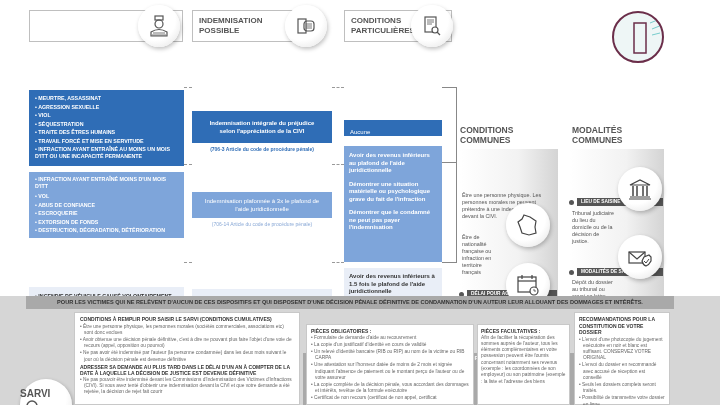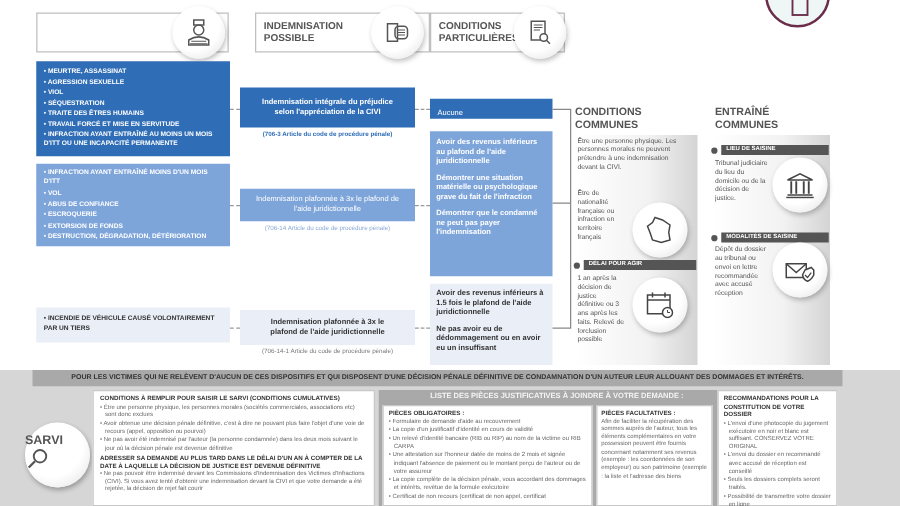--- a/index.html
+++ b/index.html
@@ -1,17 +1,17 @@
 <!DOCTYPE html>
 <html><head>
 <meta charset="utf-8">
 <style>
   * { box-sizing: border-box; margin: 0; padding: 0; }
   body { width: 720px; height: 405px; background: #ffffff; font-family: "Liberation Sans", sans-serif; position: relative; overflow: hidden; color: #555; }
-  .abs { position: absolute; }
+  .abs { position: absolute; margin-top: 41px; }
   .hdr { position: absolute; border: 1px solid #bfbfbf; background: #fff; height: 32px; top: 10px; }
   .hdr .t { position: absolute; left: 6px; top: 5px; font-size: 8px; font-weight: bold; color: #555; line-height: 10px; width: 90px; }
   .circ { position: absolute; width: 42px; height: 42px; border-radius: 50%; background: radial-gradient(circle at 40% 35%, #ffffff 55%, #e0e0e0 100%); box-shadow: 1px 2px 4px rgba(0,0,0,0.25); display: flex; align-items: center; justify-content: center; }
   .box-dark { background: #2f6db6; color: #fff; }
   .box-mid { background: #7ea5da; color: #fff; }
   .box-light { background: #e9eef7; color: #333; }
   ul.inf { list-style: none; font-size: 5.3px; font-weight: bold; line-height: 8.6px; padding: 4px 6px; }
   ul.inf li::before { content: "• "; }
   .center-txt { font-size: 6px; text-align: center; display: flex; align-items: center; justify-content: center; line-height: 8px; }
   .art { font-size: 5px; color: #2f6db6; font-weight: bold; text-align: center; }
@@ -47,21 +47,21 @@
 <div class="hdr" style="left:29px;width:154px;">
   <div class="circ" style="left:108px;top:-6px;">
     <svg width="20" height="22" viewBox="0 0 20 22">
         <rect x="6" y="1" width="8" height="4" fill="none" stroke="#555" stroke-width="1.2"></rect>
         <circle cx="10" cy="9" r="4" fill="none" stroke="#555" stroke-width="1.2"></circle>
         <path d="M2 21 v-4 q8 -5 16 0 v4 z" fill="none" stroke="#555" stroke-width="1.2"></path>
         <path d="M4 18 h12 M3 20 h14" stroke="#555" stroke-width="0.8"></path>
       </svg>
   </div>
 </div>
-<div class="hdr" style="left:204px;width:140px;">
+<div class="hdr" style="left:192px;width:112px;">
   <div class="t">INDEMNISATION POSSIBLE</div>
   <div class="circ" style="left:92px;top:-6px;">
     <svg width="20" height="18" viewBox="0 0 20 18">
         <rect x="2" y="2" width="8" height="14" fill="none" stroke="#555" stroke-width="1.2"></rect>
         <rect x="8" y="4" width="10" height="10" rx="3" fill="none" stroke="#555" stroke-width="1.2"></rect>
         <path d="M10 7 h6 M10 9 h6 M10 11 h6" stroke="#555" stroke-width="0.8"></path>
       </svg>
   </div>
 </div>
 <div class="hdr" style="left:344px;width:108px;">
@@ -152,21 +152,21 @@
     <svg width="24" height="22" viewBox="0 0 24 22">
         <rect x="2" y="3" width="18" height="15" fill="none" stroke="#444" stroke-width="1.2"></rect>
         <path d="M2 7 h18" stroke="#444" stroke-width="1.2"></path>
         <path d="M6 1 v4 M16 1 v4" stroke="#444" stroke-width="1.2"></path>
         <circle cx="18" cy="17" r="4" fill="#fff" stroke="#444" stroke-width="1.2"></circle>
         <path d="M18 15 v2 h2" stroke="#444" stroke-width="0.8" fill="none"></path>
       </svg>
   </div>
 </div>
 
-<div class="abs secttl" style="left:572px;top:84px;width:70px;">ENTRAÎNÉ COMMUNES</div>
+<div class="abs secttl" style="left:572px;top:84px;width:70px;">MODALITÉS COMMUNES</div>
 <div class="abs panel-grey" style="left:570px;top:108px;width:94px;height:184px;">
   <div class="abs" style="left:-1px;top:8px;width:94px;display:flex;align-items:center;gap:3px;">
     <span class="dot"></span>
     <div class="tagbar" style="flex:1;">LIEU DE SAISINE</div>
   </div>
   <div class="abs smtxt" style="left:2px;top:20px;width:44px;">Tribunal judiciaire du lieu du domicile ou de la décision de justice.</div>
   <div class="circ" style="left:48px;top:18px;width:44px;height:44px;">
     <svg width="24" height="22" viewBox="0 0 24 22">
         <path d="M2 7 L12 2 L22 7 Z" fill="none" stroke="#444" stroke-width="1.2"></path>
         <path d="M5 8 v10 M9 8 v10 M15 8 v10 M19 8 v10" stroke="#444" stroke-width="1.5"></path>

